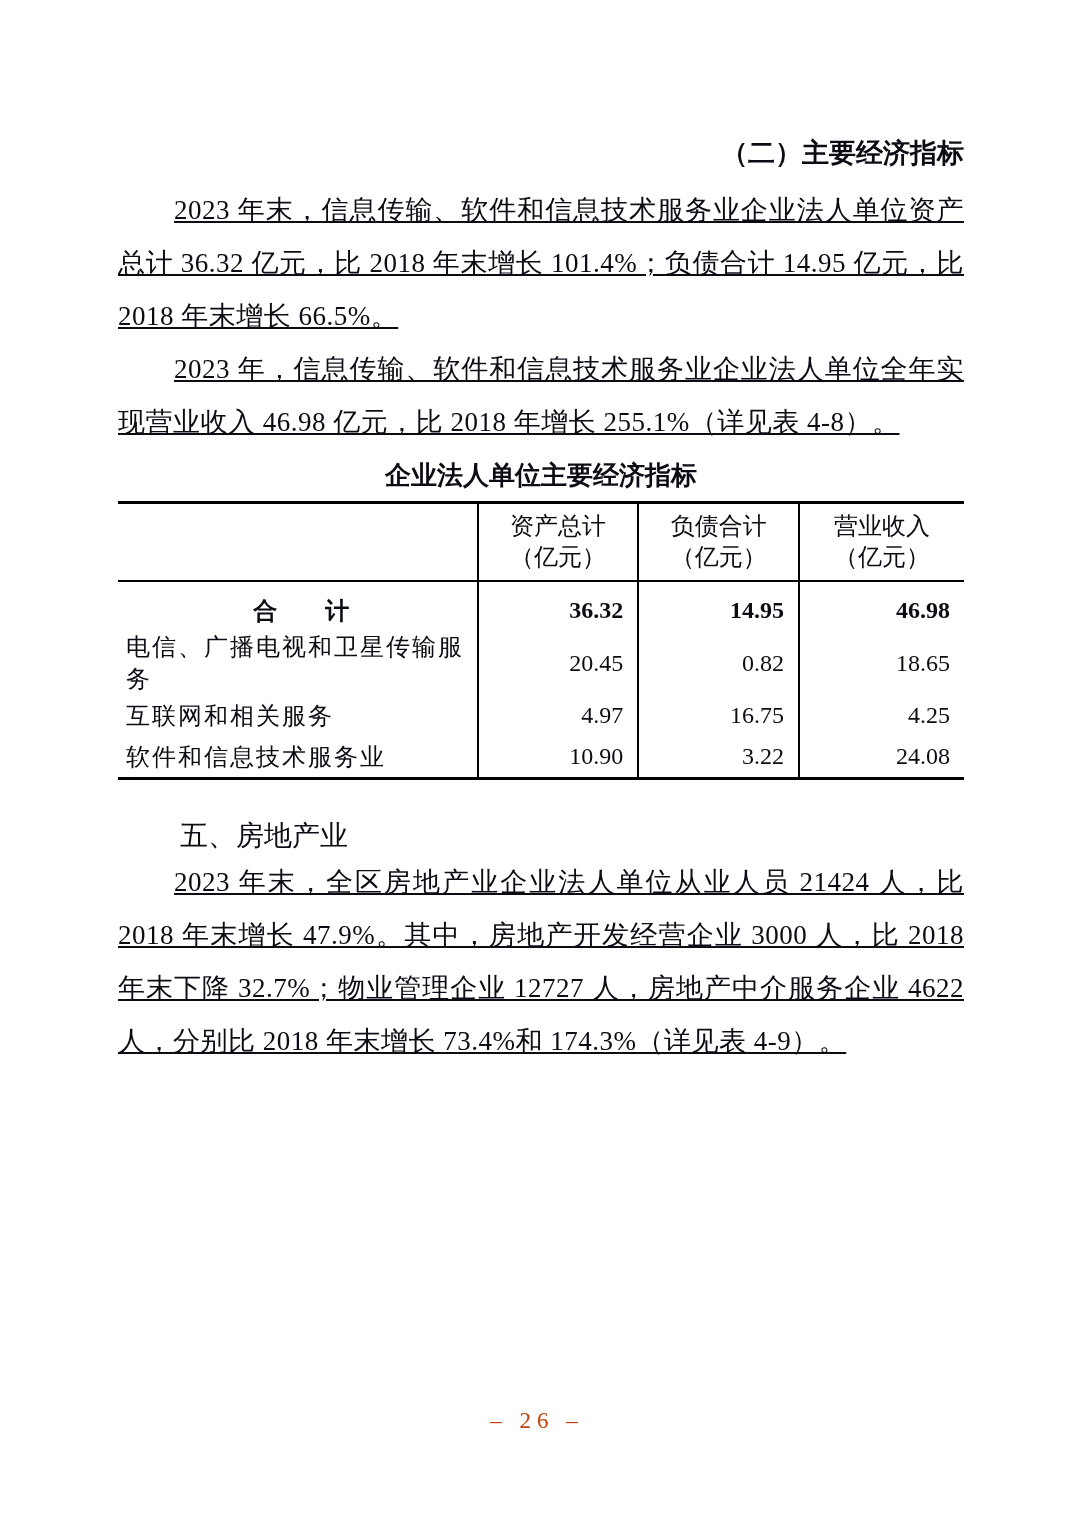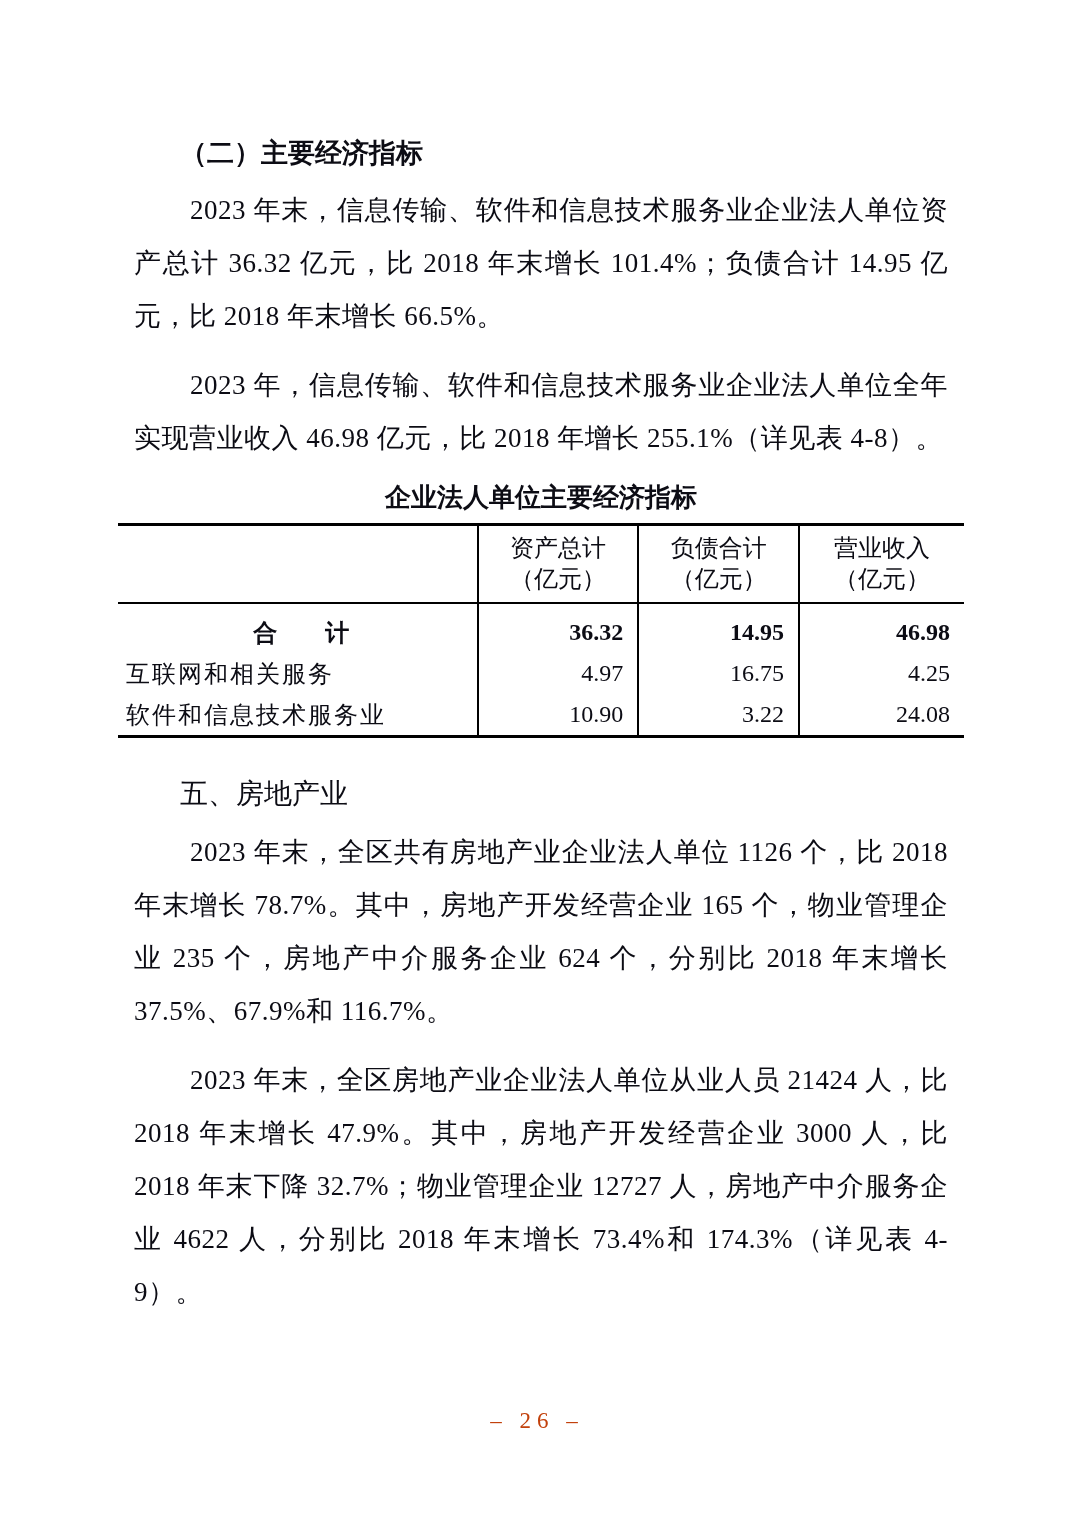--- a/index.html
+++ b/index.html
@@ -21,28 +21,30 @@
     top: 0;
     width: 846px;
     padding-top: 134px;
   }
   .h-sub {
     font-size: 27px;
     font-weight: bold;
     line-height: 38px;
     text-indent: 62px;
     margin: 0;
+    text-align: right;
   }
   .para {
     font-size: 27px;
     line-height: 53px;
     text-align: justify;
     text-indent: 56px;
-    margin: 16px;
+    margin: 0;
     letter-spacing: 0.5px;
+    text-decoration: underline;
   }
   .para.mt { margin-top: 12px; }
   .tbl-title {
     margin-top: 10px;
     text-align: center;
     font-weight: bold;
     font-size: 26px;
     line-height: 33px;
   }
   table.tbl {
@@ -138,36 +140,41 @@
       </tr>
     </thead>
     <tbody>
       <tr class="total first-data">
         <td class="lbl">合　　计</td>
         <td class="num vline">36.32</td>
         <td class="num vline">14.95</td>
         <td class="num vline">46.98</td>
       </tr>
       <tr>
+        <td class="lbl">电信、广播电视和卫星传输服务</td>
+        <td class="num vline">20.45</td>
+        <td class="num vline">0.82</td>
+        <td class="num vline">18.65</td>
+      </tr>
+      <tr>
         <td class="lbl">互联网和相关服务</td>
         <td class="num vline">4.97</td>
         <td class="num vline">16.75</td>
         <td class="num vline">4.25</td>
       </tr>
       <tr>
         <td class="lbl">软件和信息技术服务业</td>
         <td class="num vline">10.90</td>
         <td class="num vline">3.22</td>
         <td class="num vline">24.08</td>
       </tr>
     </tbody>
   </table>
 
   <div class="h-sec">五、房地产业</div>
 
 
-  <p class="para mt">2023 年末，全区共有房地产业企业法人单位 1126 个，比 2018 年末增长 78.7%。其中，房地产开发经营企业 165 个，物业管理企业 235 个，房地产中介服务企业 624 个，分别比 2018 年末增长 37.5%、67.9%和 116.7%。</p>
 
   <p class="para">2023 年末，全区房地产业企业法人单位从业人员 21424 人，比 2018 年末增长 47.9%。其中，房地产开发经营企业 3000 人，比 2018 年末下降 32.7%；物业管理企业 12727 人，房地产中介服务企业 4622 人，分别比 2018 年末增长 73.4%和 174.3%（详见表 4-9）。</p>
 
 </div>
 
 <div class="page-number">–  26  –</div>
 
 </body></html>

